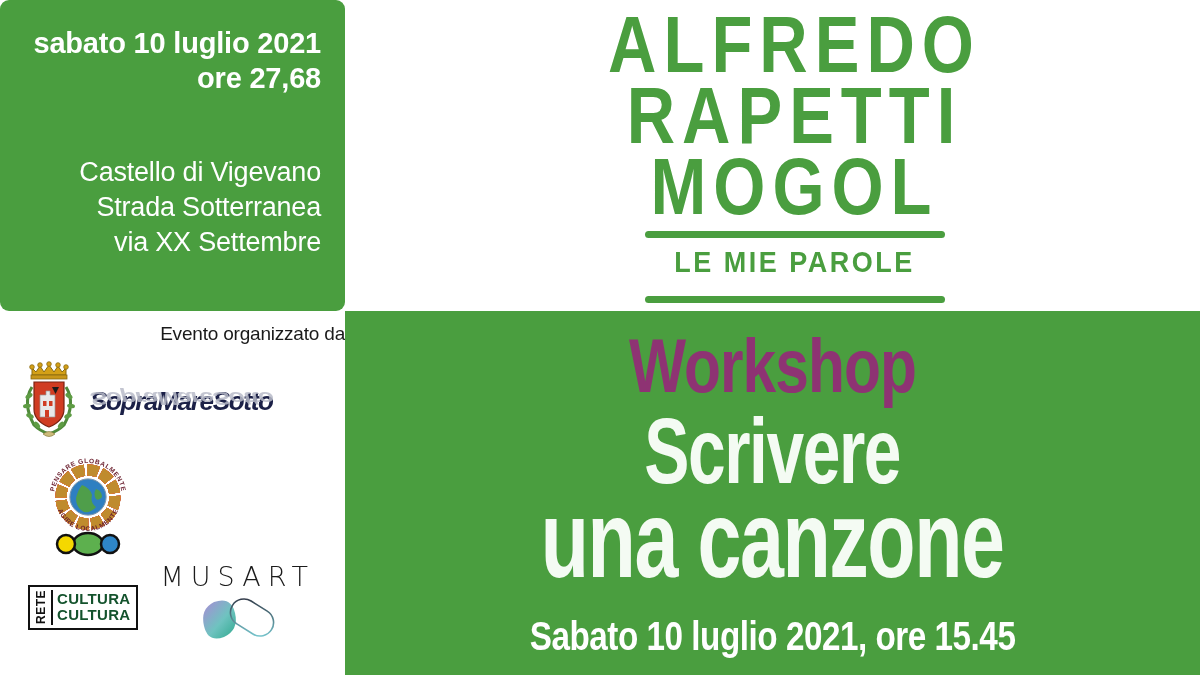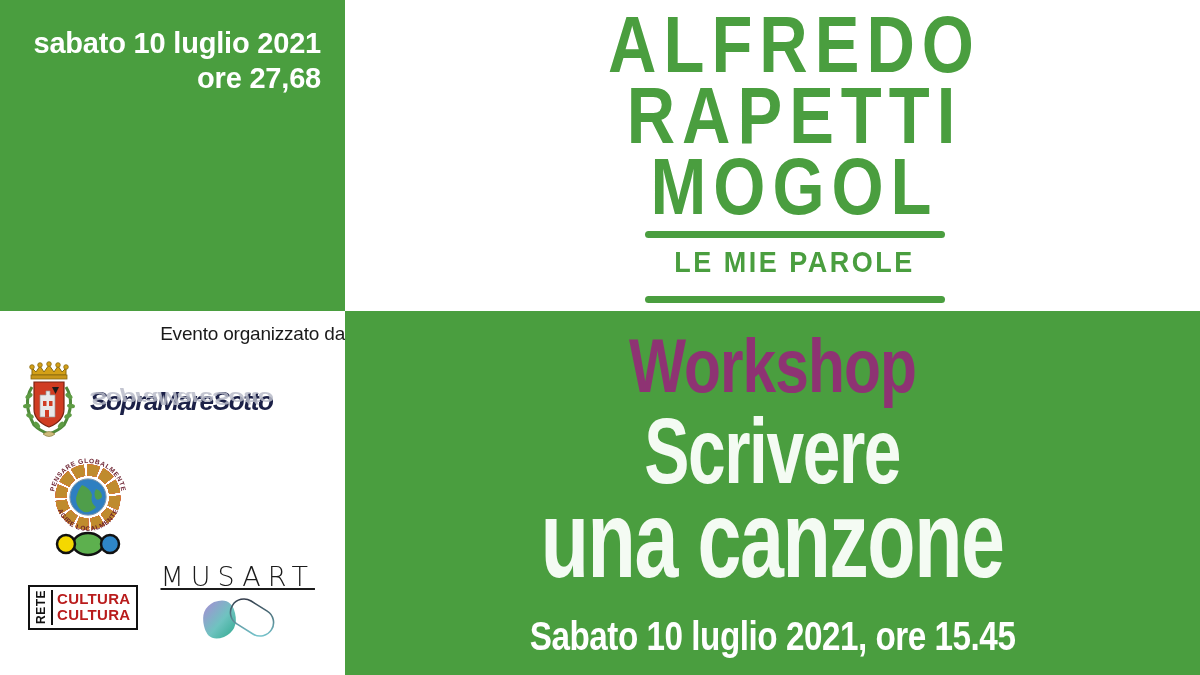--- a/index.html
+++ b/index.html
@@ -14,20 +14,21 @@
     width:1200px; height:675px;
     background:#ffffff;
   }
 
   
   .q-tl {
     position:absolute; left:0; top:0; width:345px; height:311px;
     background:#4a9e3f;
     padding:26px 24px 0 24px;
     text-align:right;
+    border-radius:9px;
   }
   .q-tr {
     position:absolute; left:345px; top:0; width:855px; height:311px;
     background:#ffffff;
     display:flex; flex-direction:column;
     align-items:center; justify-content:flex-start;
     padding-top:8px;
     padding-left:44px;
   }
   .q-bl {
@@ -184,41 +185,45 @@
     transform:rotate(180deg);
     font-size:12px; font-weight:bold;
     letter-spacing:0.5px;
     color:#111;
     display:flex; align-items:center; justify-content:center;
     padding:0 1px;
   }
   .rete-words {
     display:flex; flex-direction:column; justify-content:center;
     font-size:15px; font-weight:bold; line-height:1.08;
-    color:#b91c1c; letter-spacing:0.3px;
+    color:#14532d; letter-spacing:0.3px;
     border-left:2px solid #111; padding-left:4px; margin-left:2px;
   }
 
   .musart { margin-left:22px; flex:0 0 auto; text-align:center; }
   .musart-word {
     font-size:27px; color:#1b1b1b;
     letter-spacing:7px; font-weight:300;
     font-family:"DejaVu Sans", sans-serif;
-    text-decoration:underline;
   }
   .musart-mark { margin-top:2px; }
 </style>
 </head>
 <body>
 
 <div class="poster">
 
   <div class="q-tl">
     <div class="date-line">sabato 10 luglio 2021</div>
     <div class="date-line">ore 27,68</div>
+    <div class="venue-block">
+      <div>Castello di Vigevano</div>
+      <div>Strada Sotterranea</div>
+      <div>via XX Settembre</div>
+    </div>
   </div>
 
   <div class="q-tr">
     <div class="name-line">ALFREDO</div>
     <div class="name-line">RAPETTI</div>
     <div class="name-line">MOGOL</div>
     <div class="rule"></div>
     <div class="subtitle">LE MIE PAROLE</div>
     <div class="rule"></div>
   </div>

